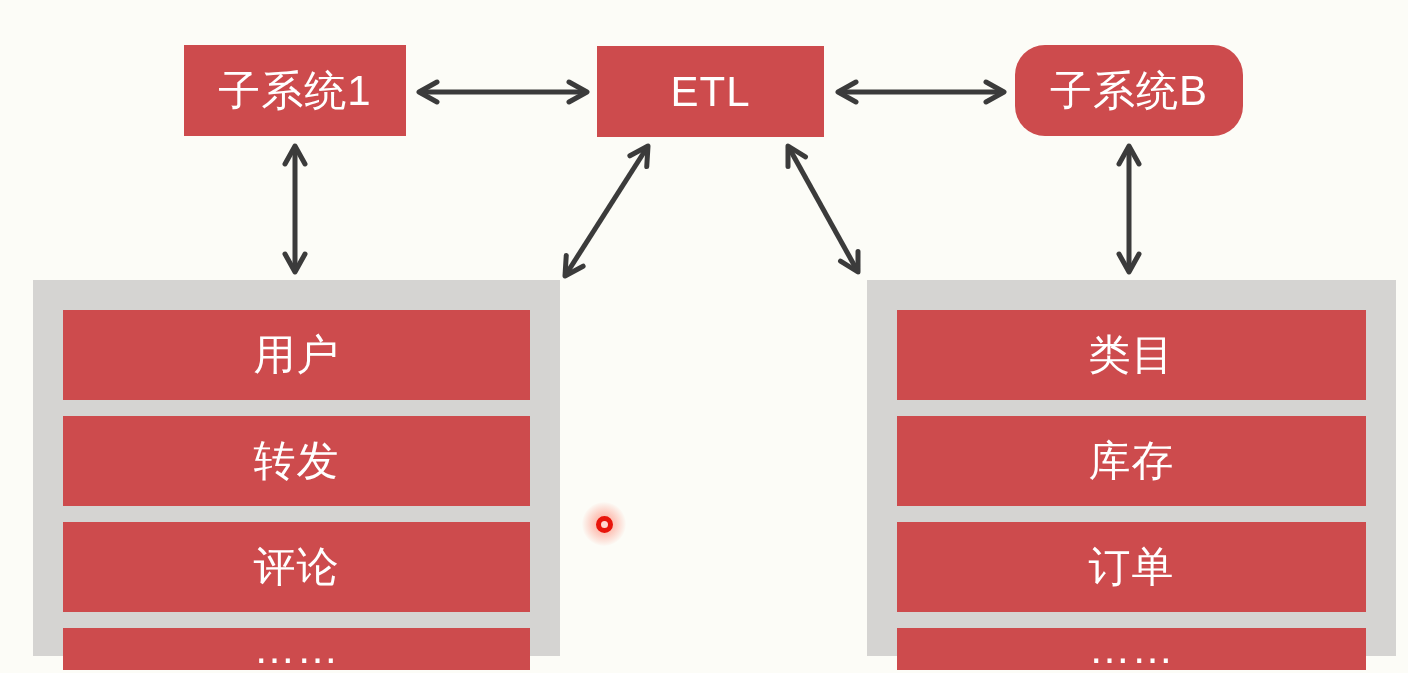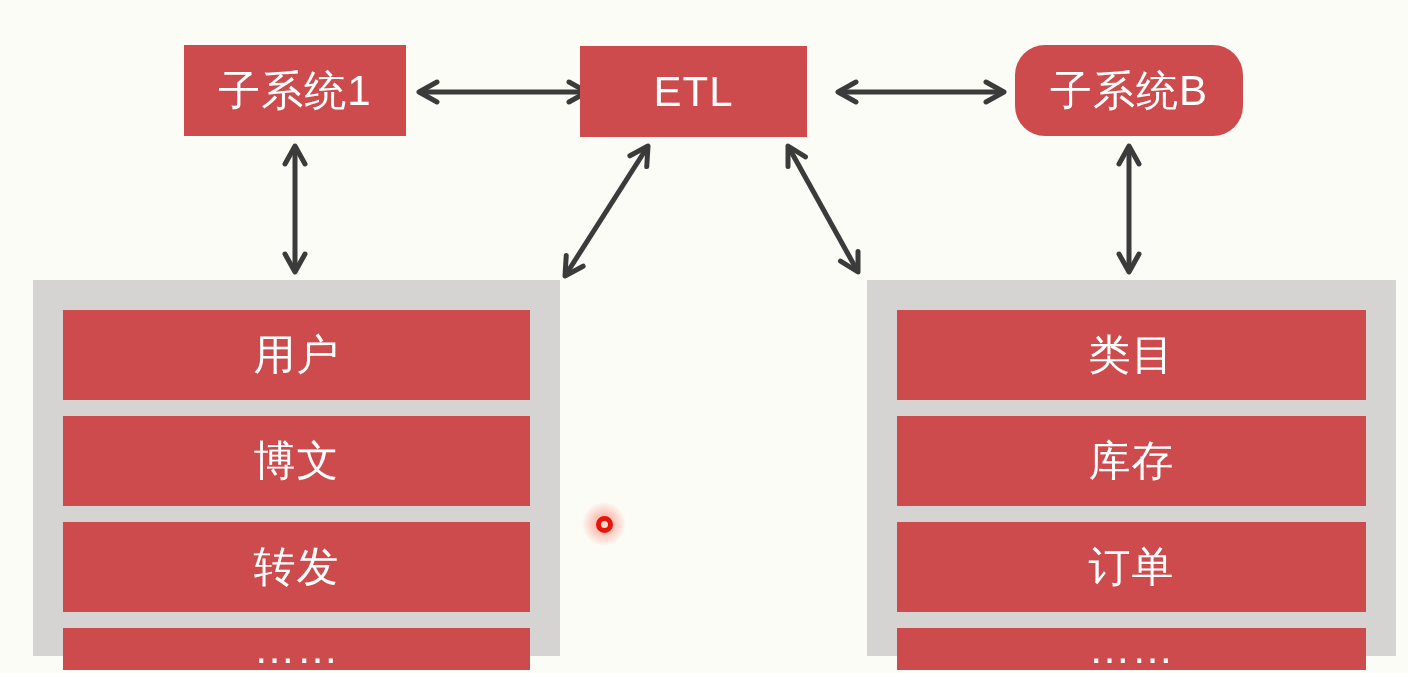--- a/index.html
+++ b/index.html
@@ -20,21 +20,21 @@
   svg.arrows{position:absolute;left:0;top:0;width:1408px;height:673px;color:var(--arrow);pointer-events:none;}
 
   .node{
     position:absolute;
     background:var(--red);
     color:var(--white);
     display:flex;align-items:center;justify-content:center;
     font-size:42px;line-height:1;letter-spacing:1px;
   }
   .node-subsystem1{left:184px;top:45px;width:222px;height:91px;}
-  .node-etl{left:580px;top:46px;width:227px;height:91px;}
+  .node-etl{left:597px;top:46px;width:227px;height:91px;}
   .node-subsystemB{left:1015px;top:45px;width:228px;height:91px;border-radius:30px;}
 
   .panel{
     position:absolute;
     background:var(--gray);
     display:grid;
     grid-template-columns:1fr;
     grid-template-rows:90px 90px 90px;
     gap:16px 15px;
     padding:30px 30px 36px 30px;
@@ -87,22 +87,22 @@
   </div>
   <div class="node node-etl">
     <span>ETL</span>
   </div>
   <div class="node node-subsystemB">
     <span>子系统B</span>
   </div>
 
   <div class="panel panel-left">
     <div class="chip">用户</div>
-    <div class="chip">博文</div>
     <div class="chip">转发</div>
+    <div class="chip">评论</div>
     <div class="chip">……</div>
   </div>
 
   <div class="panel panel-right">
     <div class="chip">类目</div>
     <div class="chip">库存</div>
     <div class="chip">订单</div>
     <div class="chip">……</div>
   </div>
 

